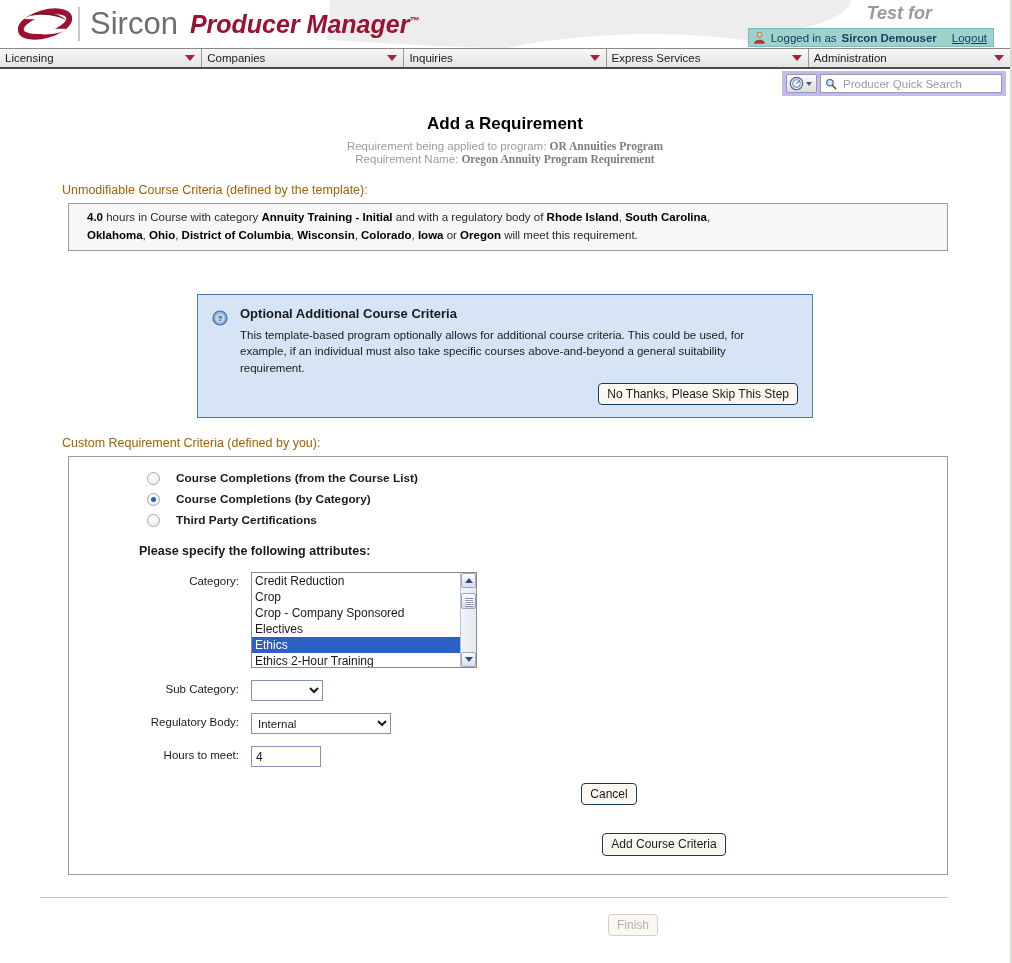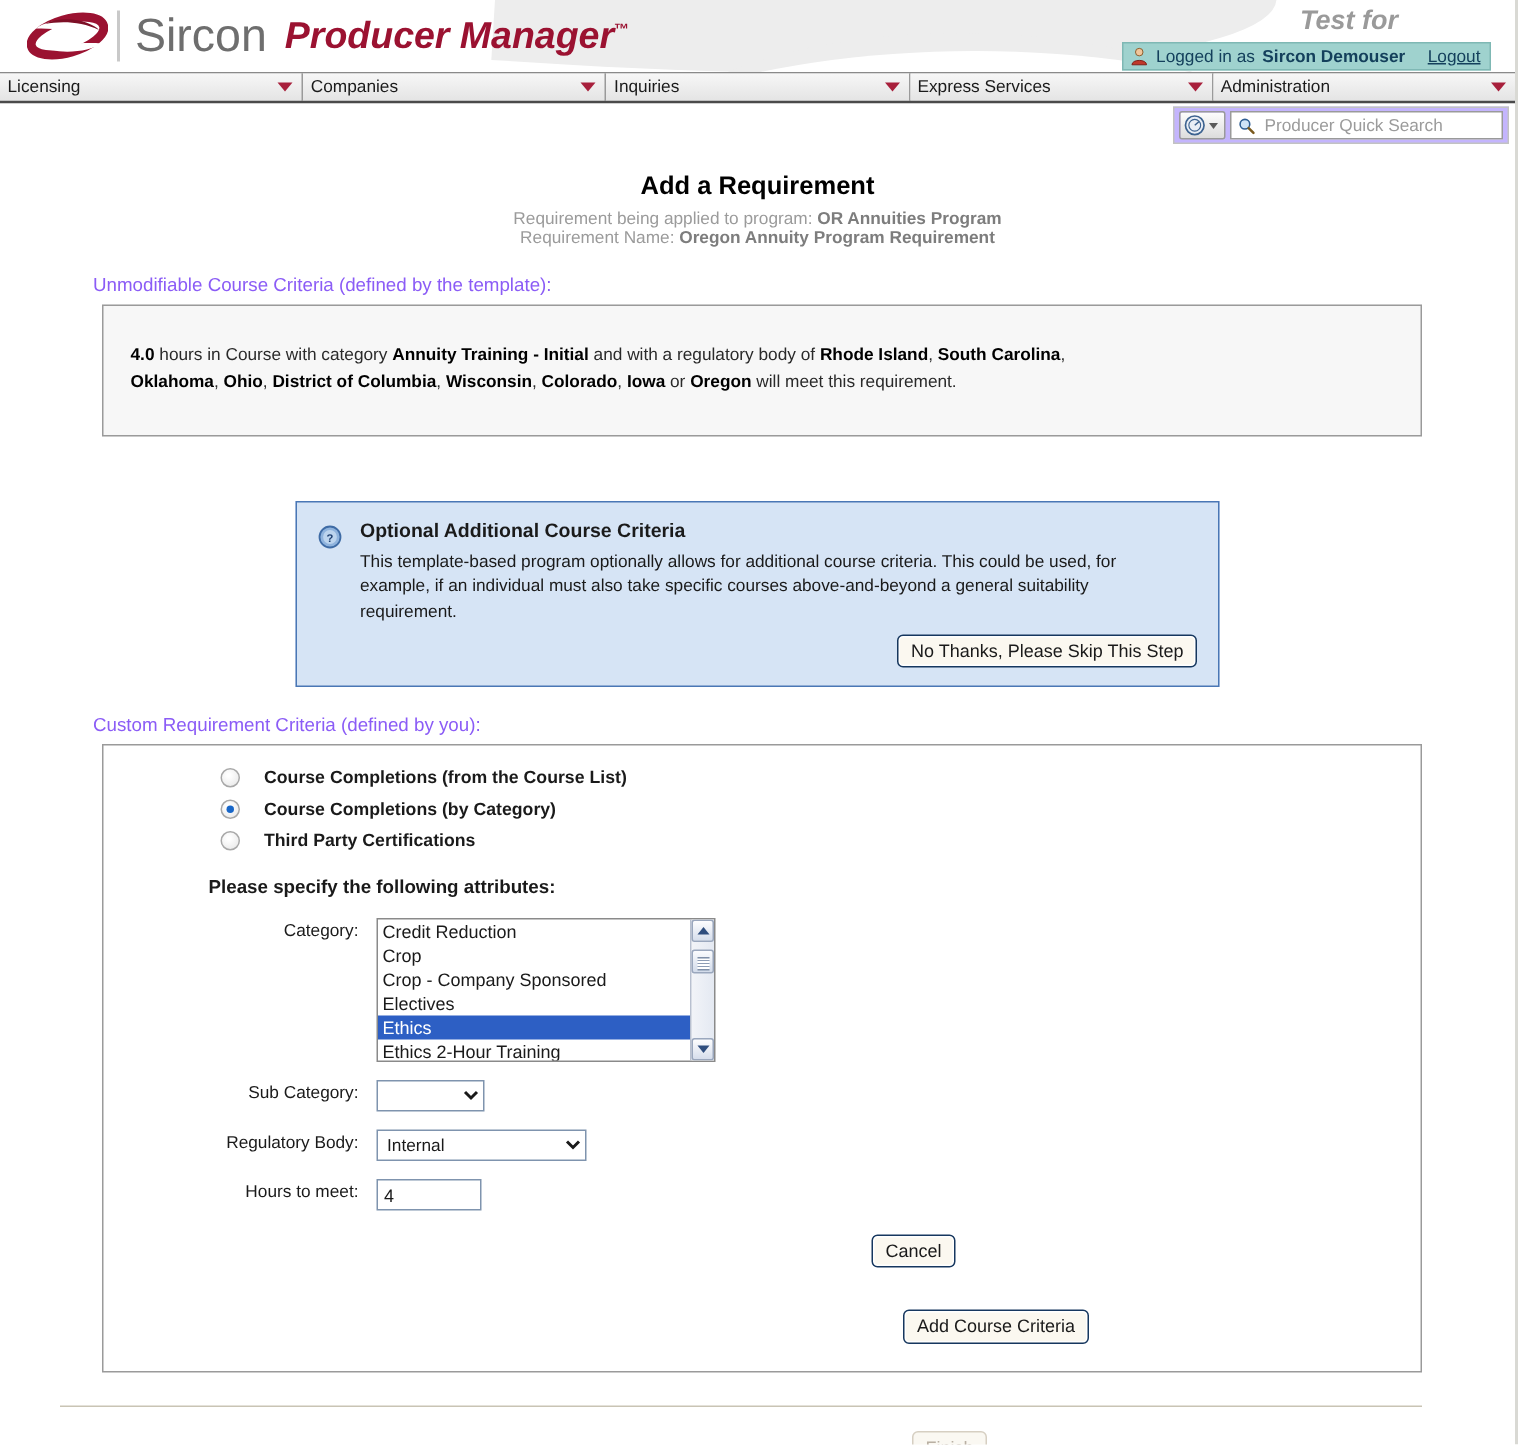--- a/index.html
+++ b/index.html
@@ -200,33 +200,33 @@
     font-weight: bold;
     color: #000;
     margin-top: 18px;
   }
   .subtitle {
     text-align: center;
     font-size: 11.5px;
     color: #9b9b9b;
     margin-top: 6px;
   }
-  .subtitle b { color: #7d7d7d; }
+  .subtitle b { color: #7d7d7d; font-family: Liberation Serif, serif; }
   .subtitle.second { margin-top: 1px; }
 
   .section-label {
     font-size: 12.5px;
-    color: #8b5cf6;
+    color: #a16207;
     margin: 18px 0 6px 62px;
   }
   .criteria-box {
     margin: 0 62px 0 68px;
     border: 1px solid #9a9a9a;
     background: #f7f7f7;
-    padding: 25px 18px;
+    padding: 5px 18px;
     font-size: 11.5px;
     color: #2a2a2a;
     line-height: 1.55;
   }
   .criteria-box b { color: #000; }
 
   
   .info-panel {
     margin: 43px auto 0 auto;
     width: 616px;

